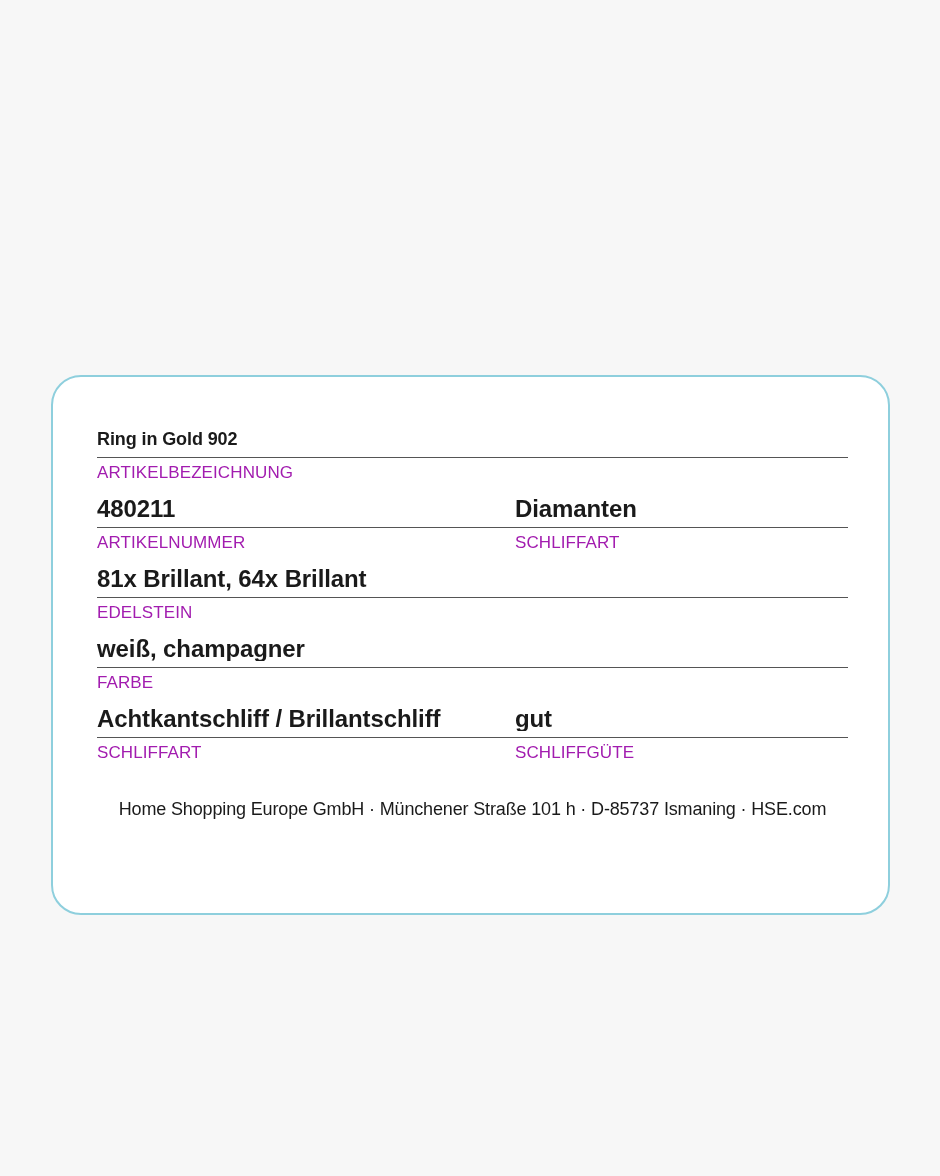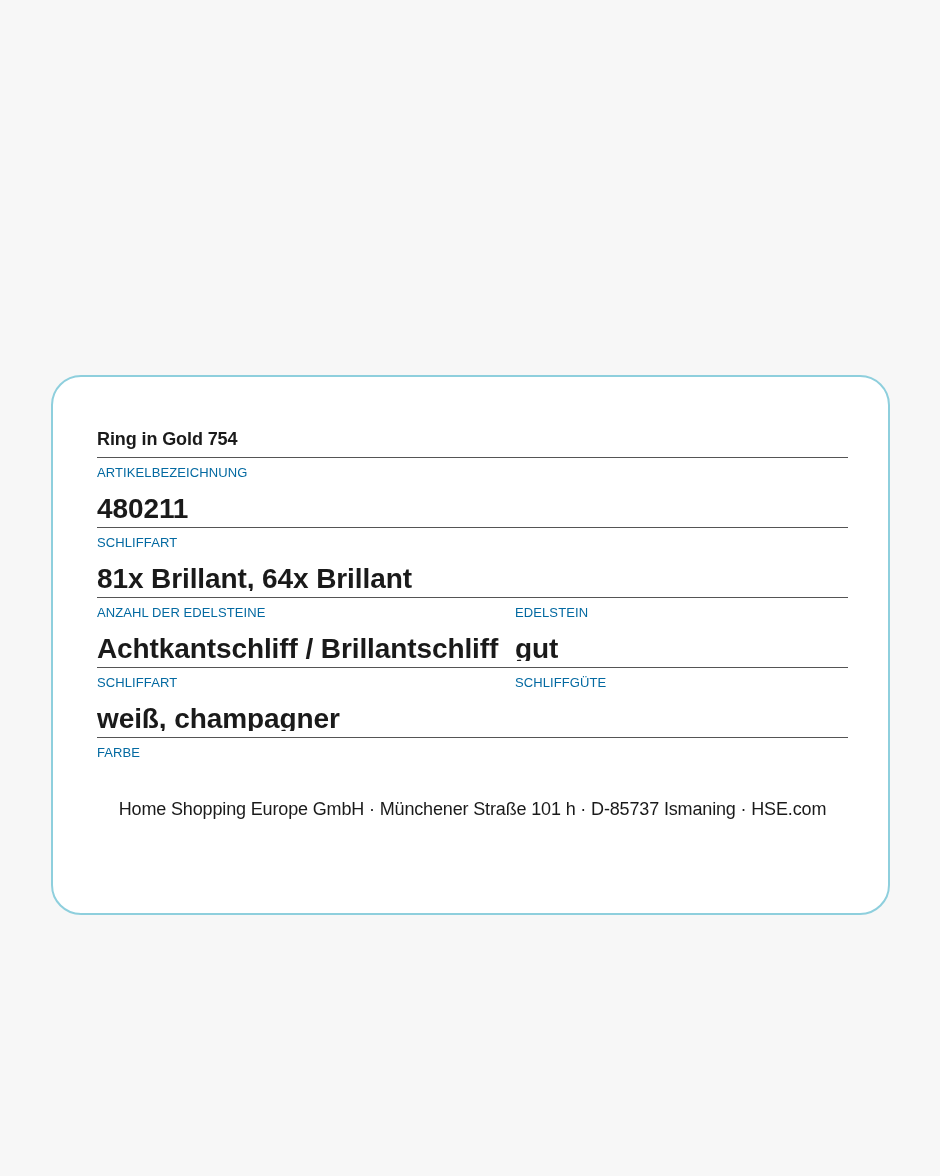--- a/index.html
+++ b/index.html
@@ -52,21 +52,21 @@
     white-space: nowrap;
   }
   .col-right {
     flex: 1 1 auto;
     overflow: hidden;
     white-space: nowrap;
   }
 
   .spec-value {
     display: block;
-    font-size: 28px;
+    font-size: 24px;
     font-weight: bold;
     color: #1a1a1a;
     line-height: 24px;
     letter-spacing: -0.1px;
   }
   .spec-value.title-value {
     font-size: 18px;
   }
 
   .rule {
@@ -74,23 +74,23 @@
     border-top: 1.5px solid #555555;
     margin-top: 6px;
   }
 
   .spec-labels {
     display: flex;
     margin-top: 4px;
   }
   .spec-label {
     display: block;
-    font-size: 13px;
+    font-size: 17px;
     font-weight: normal;
-    color: #0369a1;
+    color: #a21caf;
     line-height: 22px;
     letter-spacing: 0.1px;
     white-space: nowrap;
   }
 
   
   #card-footer {
     margin-top: 30px;
     text-align: center;
     font-size: 18px;
@@ -102,21 +102,21 @@
 </style>
 </head>
 <body>
 
 <div id="certificate-card">
   <div class="card-inner">
 
     <div class="spec-row">
       <div class="spec-cols">
         <div class="col-left">
-          <span class="spec-value title-value">Ring in Gold 754</span>
+          <span class="spec-value title-value">Ring in Gold 902</span>
         </div>
         <div class="col-right">
           <span class="spec-value"></span>
         </div>
       </div>
       <div class="rule"></div>
       <div class="spec-labels">
         <div class="col-left">
           <span class="spec-label">ARTIKELBEZEICHNUNG</span>
         </div>
@@ -124,82 +124,85 @@
           <span class="spec-label"></span>
         </div>
       </div>
     </div>
 
     <div class="spec-row">
       <div class="spec-cols">
         <div class="col-left">
           <span class="spec-value">480211</span>
         </div>
-      </div>
-      <div class="rule"></div>
-      <div class="spec-labels">
+        <div class="col-right">
+          <span class="spec-value">Diamanten</span>
+        </div>
+      </div>
+      <div class="rule"></div>
+      <div class="spec-labels">
+        <div class="col-left">
+          <span class="spec-label">ARTIKELNUMMER</span>
+        </div>
         <div class="col-right">
           <span class="spec-label">SCHLIFFART</span>
         </div>
       </div>
     </div>
 
     <div class="spec-row">
       <div class="spec-cols">
         <div class="col-left">
           <span class="spec-value">81x Brillant, 64x Brillant</span>
         </div>
       </div>
       <div class="rule"></div>
       <div class="spec-labels">
-        <div class="col-left">
-          <span class="spec-label">ANZAHL DER EDELSTEINE</span>
-        </div>
         <div class="col-right">
           <span class="spec-label">EDELSTEIN</span>
         </div>
       </div>
     </div>
 
     <div class="spec-row">
       <div class="spec-cols">
         <div class="col-left">
+          <span class="spec-value">weiß, champagner</span>
+        </div>
+        <div class="col-right">
+          <span class="spec-value"></span>
+        </div>
+      </div>
+      <div class="rule"></div>
+      <div class="spec-labels">
+        <div class="col-left">
+          <span class="spec-label">FARBE</span>
+        </div>
+        <div class="col-right">
+          <span class="spec-label"></span>
+        </div>
+      </div>
+    </div>
+
+    <div class="spec-row">
+      <div class="spec-cols">
+        <div class="col-left">
           <span class="spec-value">Achtkantschliff / Brillantschliff</span>
         </div>
         <div class="col-right">
           <span class="spec-value">gut</span>
         </div>
       </div>
       <div class="rule"></div>
       <div class="spec-labels">
         <div class="col-left">
           <span class="spec-label">SCHLIFFART</span>
         </div>
         <div class="col-right">
           <span class="spec-label">SCHLIFFGÜTE</span>
-        </div>
-      </div>
-    </div>
-
-    <div class="spec-row">
-      <div class="spec-cols">
-        <div class="col-left">
-          <span class="spec-value">weiß, champagner</span>
-        </div>
-        <div class="col-right">
-          <span class="spec-value"></span>
-        </div>
-      </div>
-      <div class="rule"></div>
-      <div class="spec-labels">
-        <div class="col-left">
-          <span class="spec-label">FARBE</span>
-        </div>
-        <div class="col-right">
-          <span class="spec-label"></span>
         </div>
       </div>
     </div>
 
 
     <div id="card-footer">Home Shopping Europe GmbH · Münchener Straße 101 h · D-85737 Ismaning · HSE.com</div>
 
   </div>
 </div>
 

